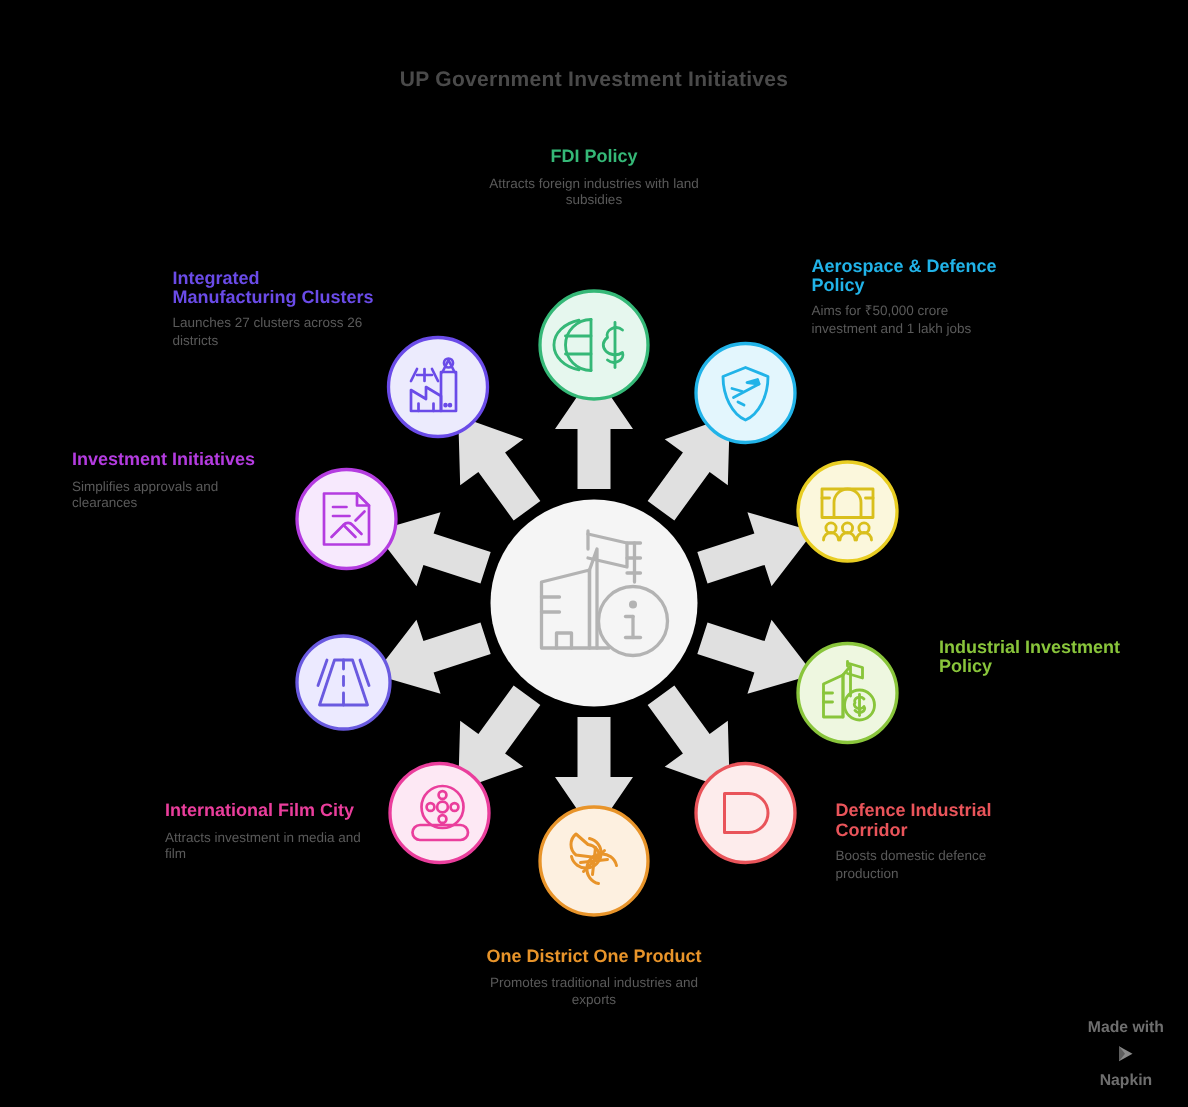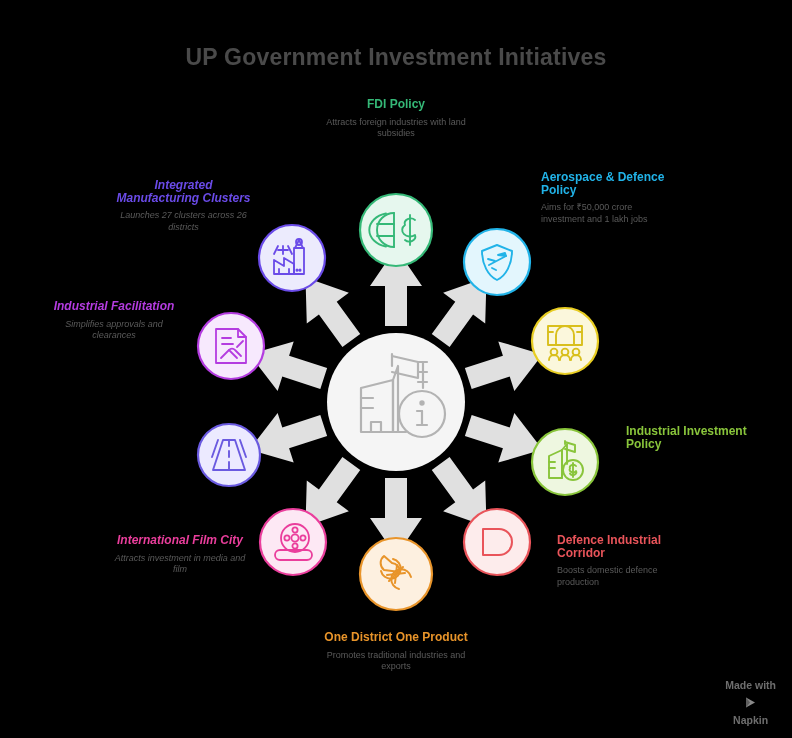--- a/index.html
+++ b/index.html
@@ -8,39 +8,39 @@
     background:#000000;
     font-family:"Liberation Sans", sans-serif;
     overflow:hidden;
     position:relative;
   }
   #stage{position:absolute;left:0;top:0;width:792px;height:738px;}
 
   .title{
     position:absolute;left:0;top:44px;width:792px;
     text-align:center;
-    font-size:23px;font-weight:bold;
+    font-size:14px;font-weight:bold;
     color:#4a4a4a;
     letter-spacing:.2px;
   }
 
   svg.layer{position:absolute;left:0;top:0;width:792px;height:738px;}
 
   
   .node-text{position:absolute;width:150px;}
   .node-title{
     font-size:12px;font-weight:bold;line-height:12.5px;
     margin:0 0 6px 0;
   }
   .node-desc{
     font-size:9px;line-height:11.5px;color:#5a5a5a;
     margin:0;
   }
   .ta-left{text-align:left;}
-  .ta-right{text-align:center;font-style:italic;}
+  .ta-right{text-align:left;}
   .ta-center{text-align:center;}
 
   
   .footer{
     position:absolute;right:16px;bottom:12px;
     display:flex;align-items:center;gap:5px;
     color:#6e6e6e;font-size:10.5px;font-weight:bold;flex-direction:column;
   }
   .footer .nap-mark{display:inline-block;line-height:0;}
 </style>
@@ -264,21 +264,21 @@
     <p class="node-desc">Attracts investment in media and film</p>
   </div>
 
   <div class="node-text ta-center" style="left:321px;top:631px;width:150px;">
     <p class="node-title" style="color:#e8942a;">One District One Product</p>
     <p class="node-desc">Promotes traditional industries and exports</p>
   </div>
 
 
   <div class="node-text ta-right" style="left:48px;top:300px;width:132px;">
-    <p class="node-title" style="color:#b43ce0;">Industrial Facilitation</p>
+    <p class="node-title" style="color:#b43ce0;">Investment Initiatives</p>
     <p class="node-desc">Simplifies approvals and clearances</p>
   </div>
 
   <div class="node-text ta-right" style="left:115px;top:179px;width:137px;">
     <p class="node-title" style="color:#6a4be8;">Integrated Manufacturing Clusters</p>
     <p class="node-desc">Launches 27 clusters across 26 districts</p>
   </div>
 
   <div class="footer">
     <span>Made with</span>

